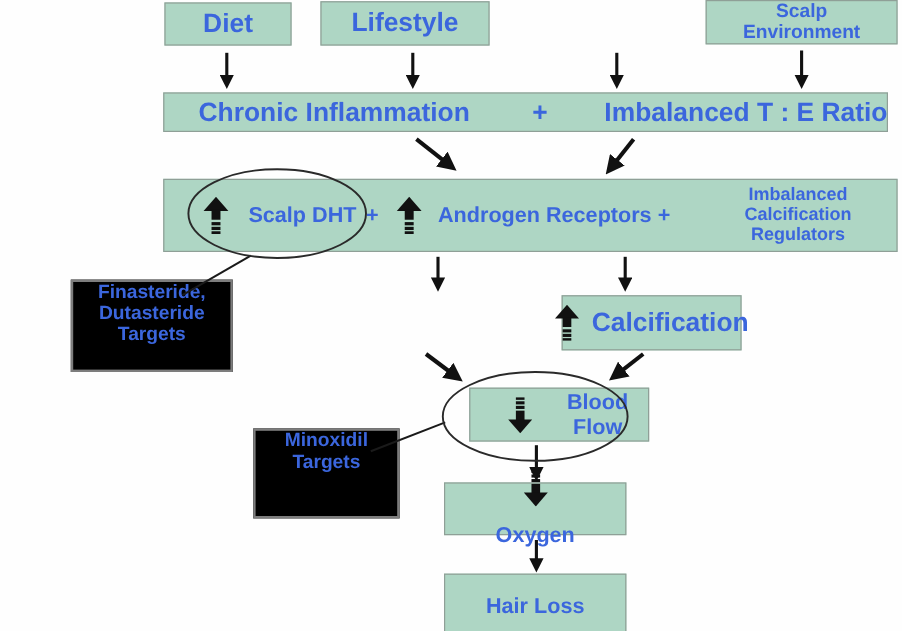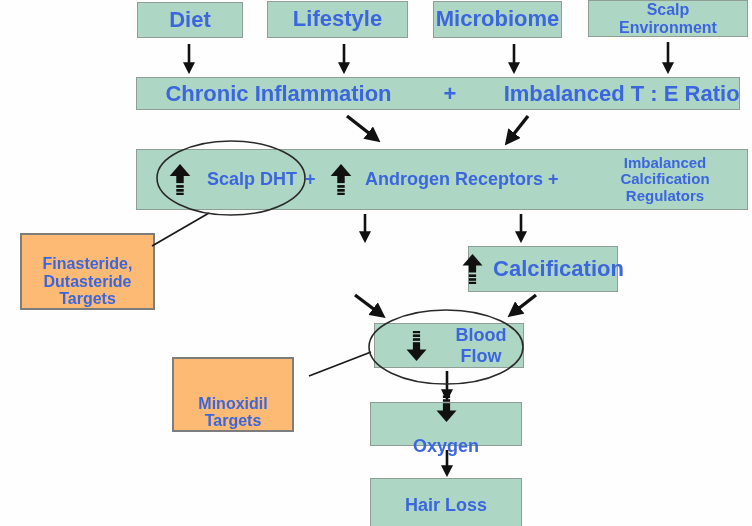--- a/index.html
+++ b/index.html
@@ -13,24 +13,24 @@
   html,body{margin:0;padding:0;}
   body{font-family:"Liberation Sans",sans-serif;background:#ffffff;}
   .canvas{position:relative;width:752px;height:526px;background:var(--canvas-bg);overflow:hidden;}
   .gbox{
     position:absolute;box-sizing:border-box;
     background:var(--box-fill);border:1.5px solid var(--box-border);
     color:var(--label-blue);font-weight:bold;
     display:flex;align-items:center;justify-content:center;
   }
   .wbox{
-    position:absolute;box-sizing:border-box;background:#fdba74;
+    position:absolute;box-sizing:border-box;background:#000000;
     border:2px solid var(--annotation-border);
     color:var(--label-blue);font-weight:bold;
-    display:flex;align-items:flex-end;justify-content:center;
+    display:flex;align-items:flex-start;justify-content:center;margin-left:39px;
   }
   .lbl{white-space:pre-line;text-align:center;line-height:1.12;}
   .fs17{font-size:22px;}
   .fs16{font-size:16px;line-height:1.1;}
   .fs18{font-size:18px;}
   .fs15{font-size:15px;line-height:1.08;}
   .abs{position:absolute;top:0;bottom:0;display:flex;align-items:center;}
   .cspan{position:absolute;top:50%;transform:translate(-50%,-50%);white-space:nowrap;}
   .overlay{position:absolute;left:0;top:0;pointer-events:none;z-index:5;}
   .icon{display:block;flex:0 0 auto;}
@@ -67,23 +67,20 @@
     <line x1="309" y1="376" x2="371" y2="352" stroke="#1a1a1a" stroke-width="1.7"></line>
     <ellipse cx="231" cy="178" rx="74" ry="37" fill="none" stroke="#2a2a2a" stroke-width="1.6"></ellipse>
     <ellipse cx="446" cy="347" rx="77" ry="37" fill="none" stroke="#2a2a2a" stroke-width="1.6"></ellipse>
   </svg>
 
   <div class="gbox z1" style="left:137px;top:2px;width:106px;height:36px;">
     <span class="lbl fs17">Diet</span>
   </div>
   <div class="gbox z1" style="left:267px;top:1px;width:141px;height:37px;">
     <span class="lbl fs17">Lifestyle</span>
-  </div>
-  <div class="gbox z1" style="left:433px;top:1px;width:129px;height:37px;">
-    <span class="lbl fs17">Microbiome</span>
   </div>
   <div class="gbox z1" style="left:588px;top:0px;width:160px;height:37px;">
     <span class="lbl fs16">Scalp
 Environment</span>
   </div>
 
   <div class="gbox z1" style="left:136px;top:77px;width:604px;height:33px;">
     <span class="cspan fs17" style="left:23.5%;">Chronic Inflammation</span>
     <span class="cspan fs17" style="left:52%;">+</span>
     <span class="cspan fs17" style="left:80.5%;">Imbalanced T : E Ratio</span>
@@ -124,21 +121,21 @@
         <polygon points="10,0 20,11.5 0,11.5"></polygon>
         <rect x="6.4" y="10.5" width="7.2" height="8"></rect>
         <rect x="6.4" y="20.4" width="7.2" height="2.6"></rect>
         <rect x="6.4" y="24.2" width="7.2" height="2.6"></rect>
         <rect x="6.4" y="27.8" width="7.2" height="2.2"></rect>
       </svg>
     </span>
     <span class="lbl fs17">Calcification</span>
   </div>
 
-  <div class="gbox z1" style="left:374px;top:323px;width:150px;height:45px;gap:12px;padding-left:31px;">
+  <div class="gbox z1" style="left:391px;top:323px;width:150px;height:45px;gap:12px;padding-left:31px;">
     <span>
       <svg class="icon" width="21" height="30" viewBox="0 0 20 30" fill="#111111">
         <rect x="6.4" y="0" width="7.2" height="2.2"></rect>
         <rect x="6.4" y="3.4" width="7.2" height="2.6"></rect>
         <rect x="6.4" y="7.2" width="7.2" height="2.6"></rect>
         <rect x="6.4" y="11.2" width="7.2" height="8"></rect>
         <polygon points="0,18.5 20,18.5 10,30"></polygon>
       </svg>
     </span>
     <span class="lbl fs18">Blood Flow</span>

